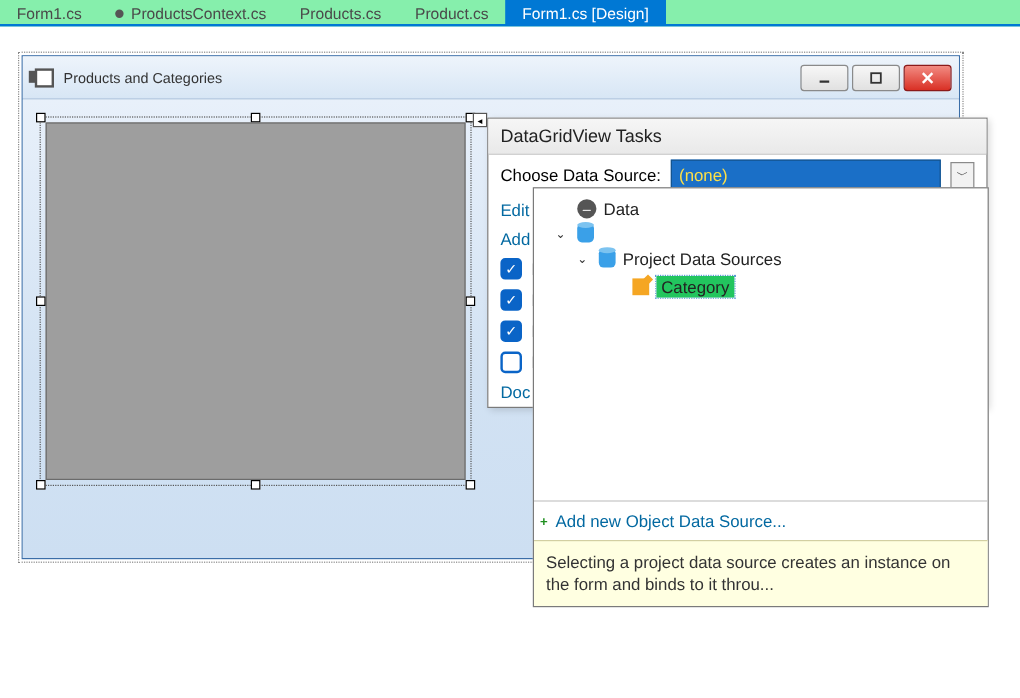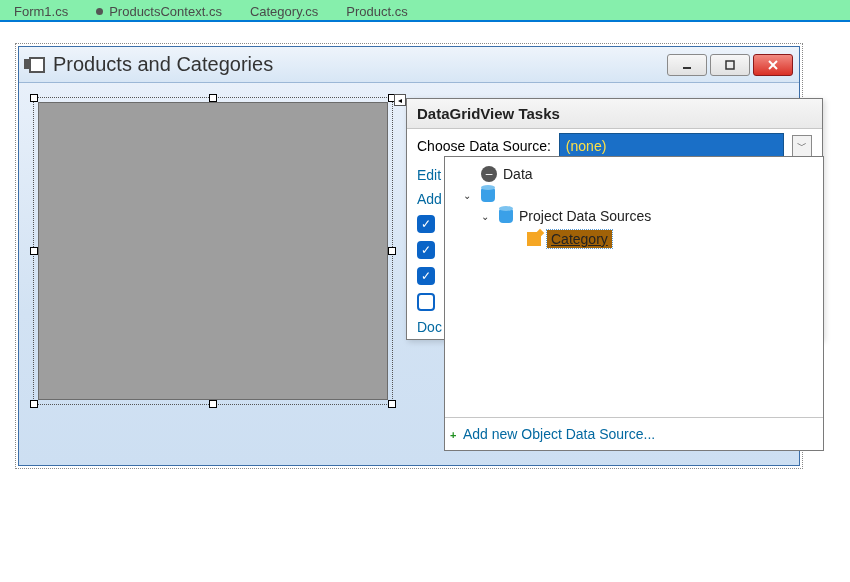--- a/index.html
+++ b/index.html
@@ -48,21 +48,21 @@
     }
     .titlebar {
       height: 36px;
       background: linear-gradient(#eef4fb, #d7e6f5);
       border-bottom: 1px solid #9bb7d6;
       display: flex;
       align-items: center;
       padding: 0 6px 0 10px;
       justify-content: space-between;
     }
-    .title-left { display: flex; align-items: center; gap: 8px; color: #333; font-size: 20px;}
+    .title-left { display: flex; align-items: center; gap: 8px; color: #333; font-size: 12px;}
     .form-icon {
       width: 16px; height: 16px; background: #555; position: relative;
     }
     .form-icon::after {
       content:""; position:absolute; inset:2px; background:#fff;
     }
     .form-icon::before {
       content:""; position:absolute; top:2px; left:-5px; width:10px;height:10px;background:#555;
     }
     .window-buttons { display:flex; gap:3px; }
@@ -108,21 +108,21 @@
       width:417px;
       background:#fff;
       border:1px solid #7a7a7a;
       box-shadow: 2px 2px 6px rgba(0,0,0,.15);
       z-index:20;
     }
     .tasks-title {
       background:linear-gradient(#f6f6f6,#e9e9e9);
       border-bottom:1px solid #c6c6c6;
       padding:6px 10px;
-      font-weight:700; font-size:15px; color:#222;
+      font-weight:400; font-size:15px; color:#222;
     }
     .task-row { display:flex; align-items:center; padding:4px 10px; gap:8px; }
     .task-link { color:#0369a1; cursor:pointer; }
     .chk {
       width:18px;height:18px;border:2px solid #0a64c7;border-radius:4px;
       display:inline-flex;align-items:center;justify-content:center;
       color:#fff;background:#0a64c7; font-size:12px;
     }
     .chk.unchecked{ background:#fff; }
     .ds-select {
@@ -145,21 +145,21 @@
       width:380px;
       background:#fff;
       border:1px solid #7a7a7a;
       z-index:30;
     }
     .tree-body { padding:6px 4px 20px 4px; height:260px; }
     .tree-item { display:flex; align-items:center; gap:6px; padding:3px 2px 3px 10px; color:#222;}
     .tree-item.level1{padding-left:14px;}
     .tree-item.level2{padding-left:32px;}
     .tree-item.level3{padding-left:60px;}
-    .selected-node { background:#a16207; outline:1px dotted #5a9bd4;text-decoration:underline; }
+    .selected-node { background:#22c55e; outline:1px dotted #5a9bd4; }
     .expander{font-size:10px;color:#333;width:12px;display:inline-block;}
     .ic-none{width:16px;height:16px;border-radius:50%;background:#555;display:inline-flex;align-items:center;justify-content:center;color:#fff;font-size:12px;}
     .ic-db{width:14px;height:14px;background:#3aa0e8;border-radius:2px 2px 4px 4px;position:relative;}
     .ic-db::before{content:"";position:absolute;top:-3px;left:0;right:0;height:5px;border-radius:50%;background:#7cc3f0;}
     .ic-entity{width:14px;height:14px;background:#f5a623;position:relative;}
     .ic-entity::after{content:"";position:absolute;top:-2px;right:-2px;width:6px;height:6px;background:#f5a623;transform:rotate(45deg);}
     .add-row{border-top:1px solid #c6c6c6;padding:8px 10px;display:flex;gap:8px;align-items:center;}
     .add-row .ic-db{position:relative;}
     .plus{position:absolute;top:-5px;left:-5px;color:#209020;font-weight:bold;font-size:11px;}
     .hint-box{
@@ -172,24 +172,27 @@
 
 <div class="tabs">
   <div class="tab">
       <span>Form1.cs</span>
     </div>
   <div class="tab">
       <span class="dot"></span>
       <span>ProductsContext.cs</span>
     </div>
   <div class="tab">
-      <span>Category.cs</span>
+      <span>Products.cs</span>
     </div>
   <div class="tab">
       <span>Product.cs</span>
+    </div>
+  <div class="tab active">
+      <span>Form1.cs [Design]</span>
     </div>
 </div>
 
 <div class="design-surface">
   <div class="window">
     <div class="titlebar">
       <div class="title-left">
         <span class="form-icon"></span>
         <span>Products and Categories</span>
       </div>
@@ -286,13 +289,14 @@
     <div class="tree-item level3">
       <span class="expander"></span>
       <span class="ic-entity"></span>
       <span class="selected-node" style="padding:1px 4px;">Category</span>
     </div>
   </div>
   <div class="add-row">
     <span style="position:relative;"><span class="plus">+</span><span class="ic-db"></span></span>
     <span class="task-link">Add new Object Data Source...</span>
   </div>
+  <div class="hint-box">Selecting a project data source creates an instance on the form and binds to it throu...</div>
 </div>
 
 </body></html>

